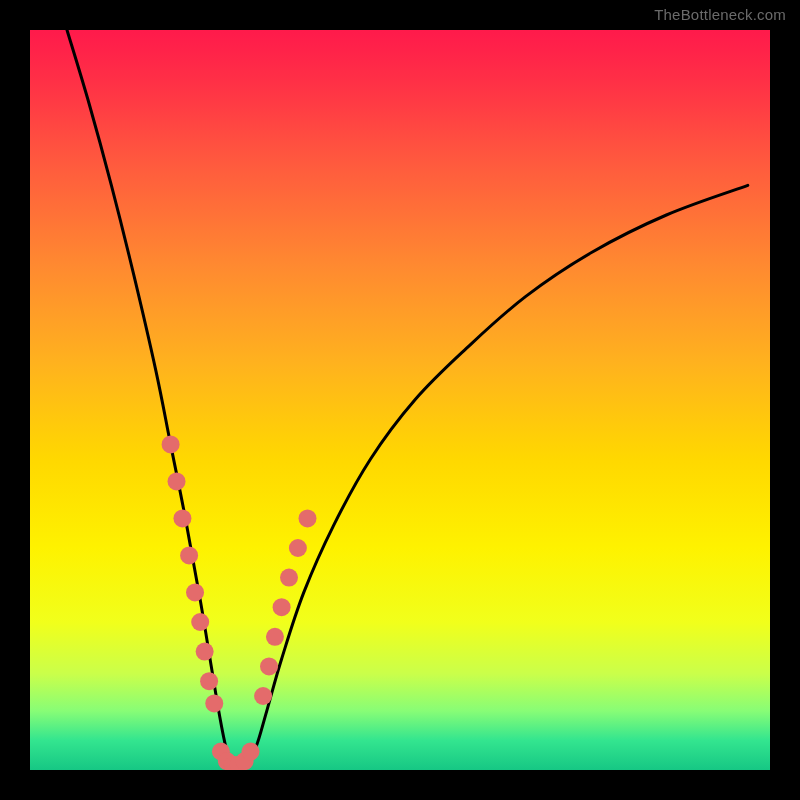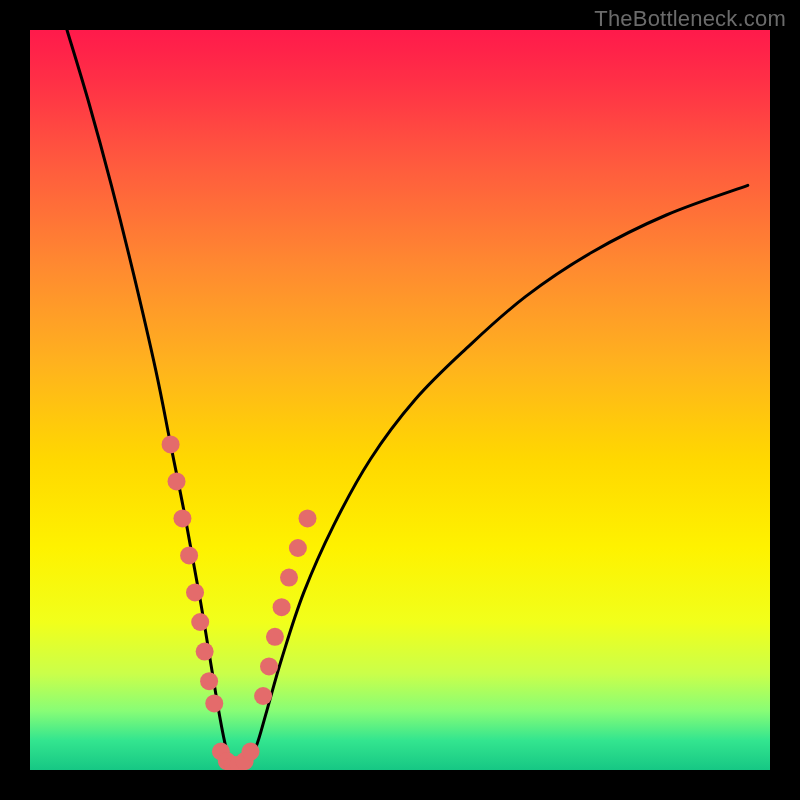--- a/index.html
+++ b/index.html
@@ -37,21 +37,21 @@
       #caff4a 87%,
       #88fd76 92%,
       #33e58f 96%,
       #16c784 100%);
   }
   .watermark {
     position: absolute;
     top: 6px;
     right: 14px;
     color: #6b6b6b;
-    font-size: 22px;
+    font-size: 15px;
     font-weight: 500;
     letter-spacing: 0.2px;
   }
   svg.curve {
     position: absolute;
     left: 0;
     top: 0;
     width: 740px;
     height: 740px;
   }

